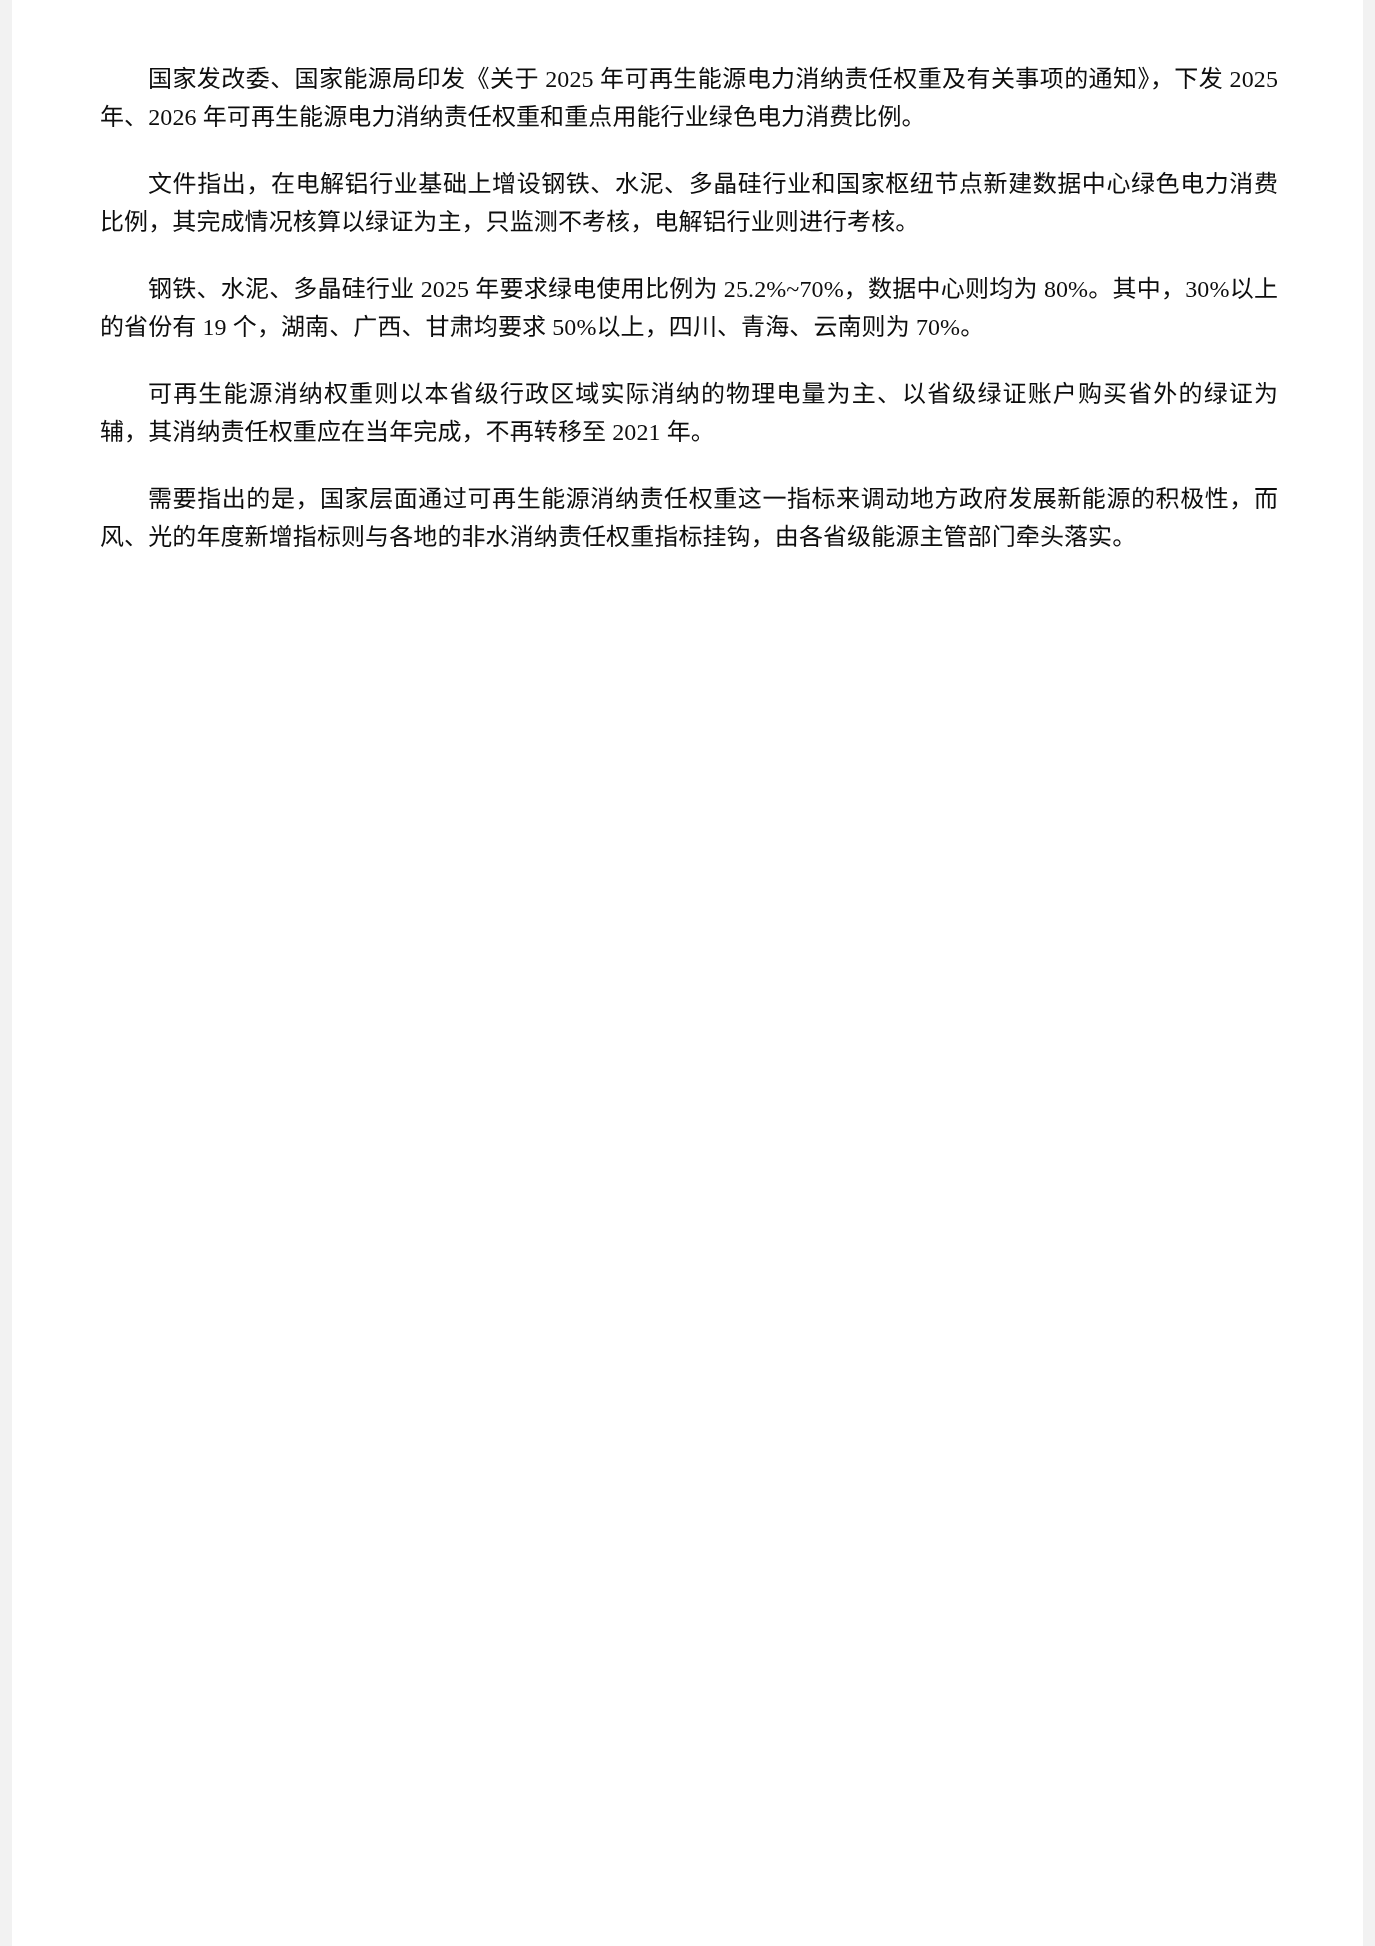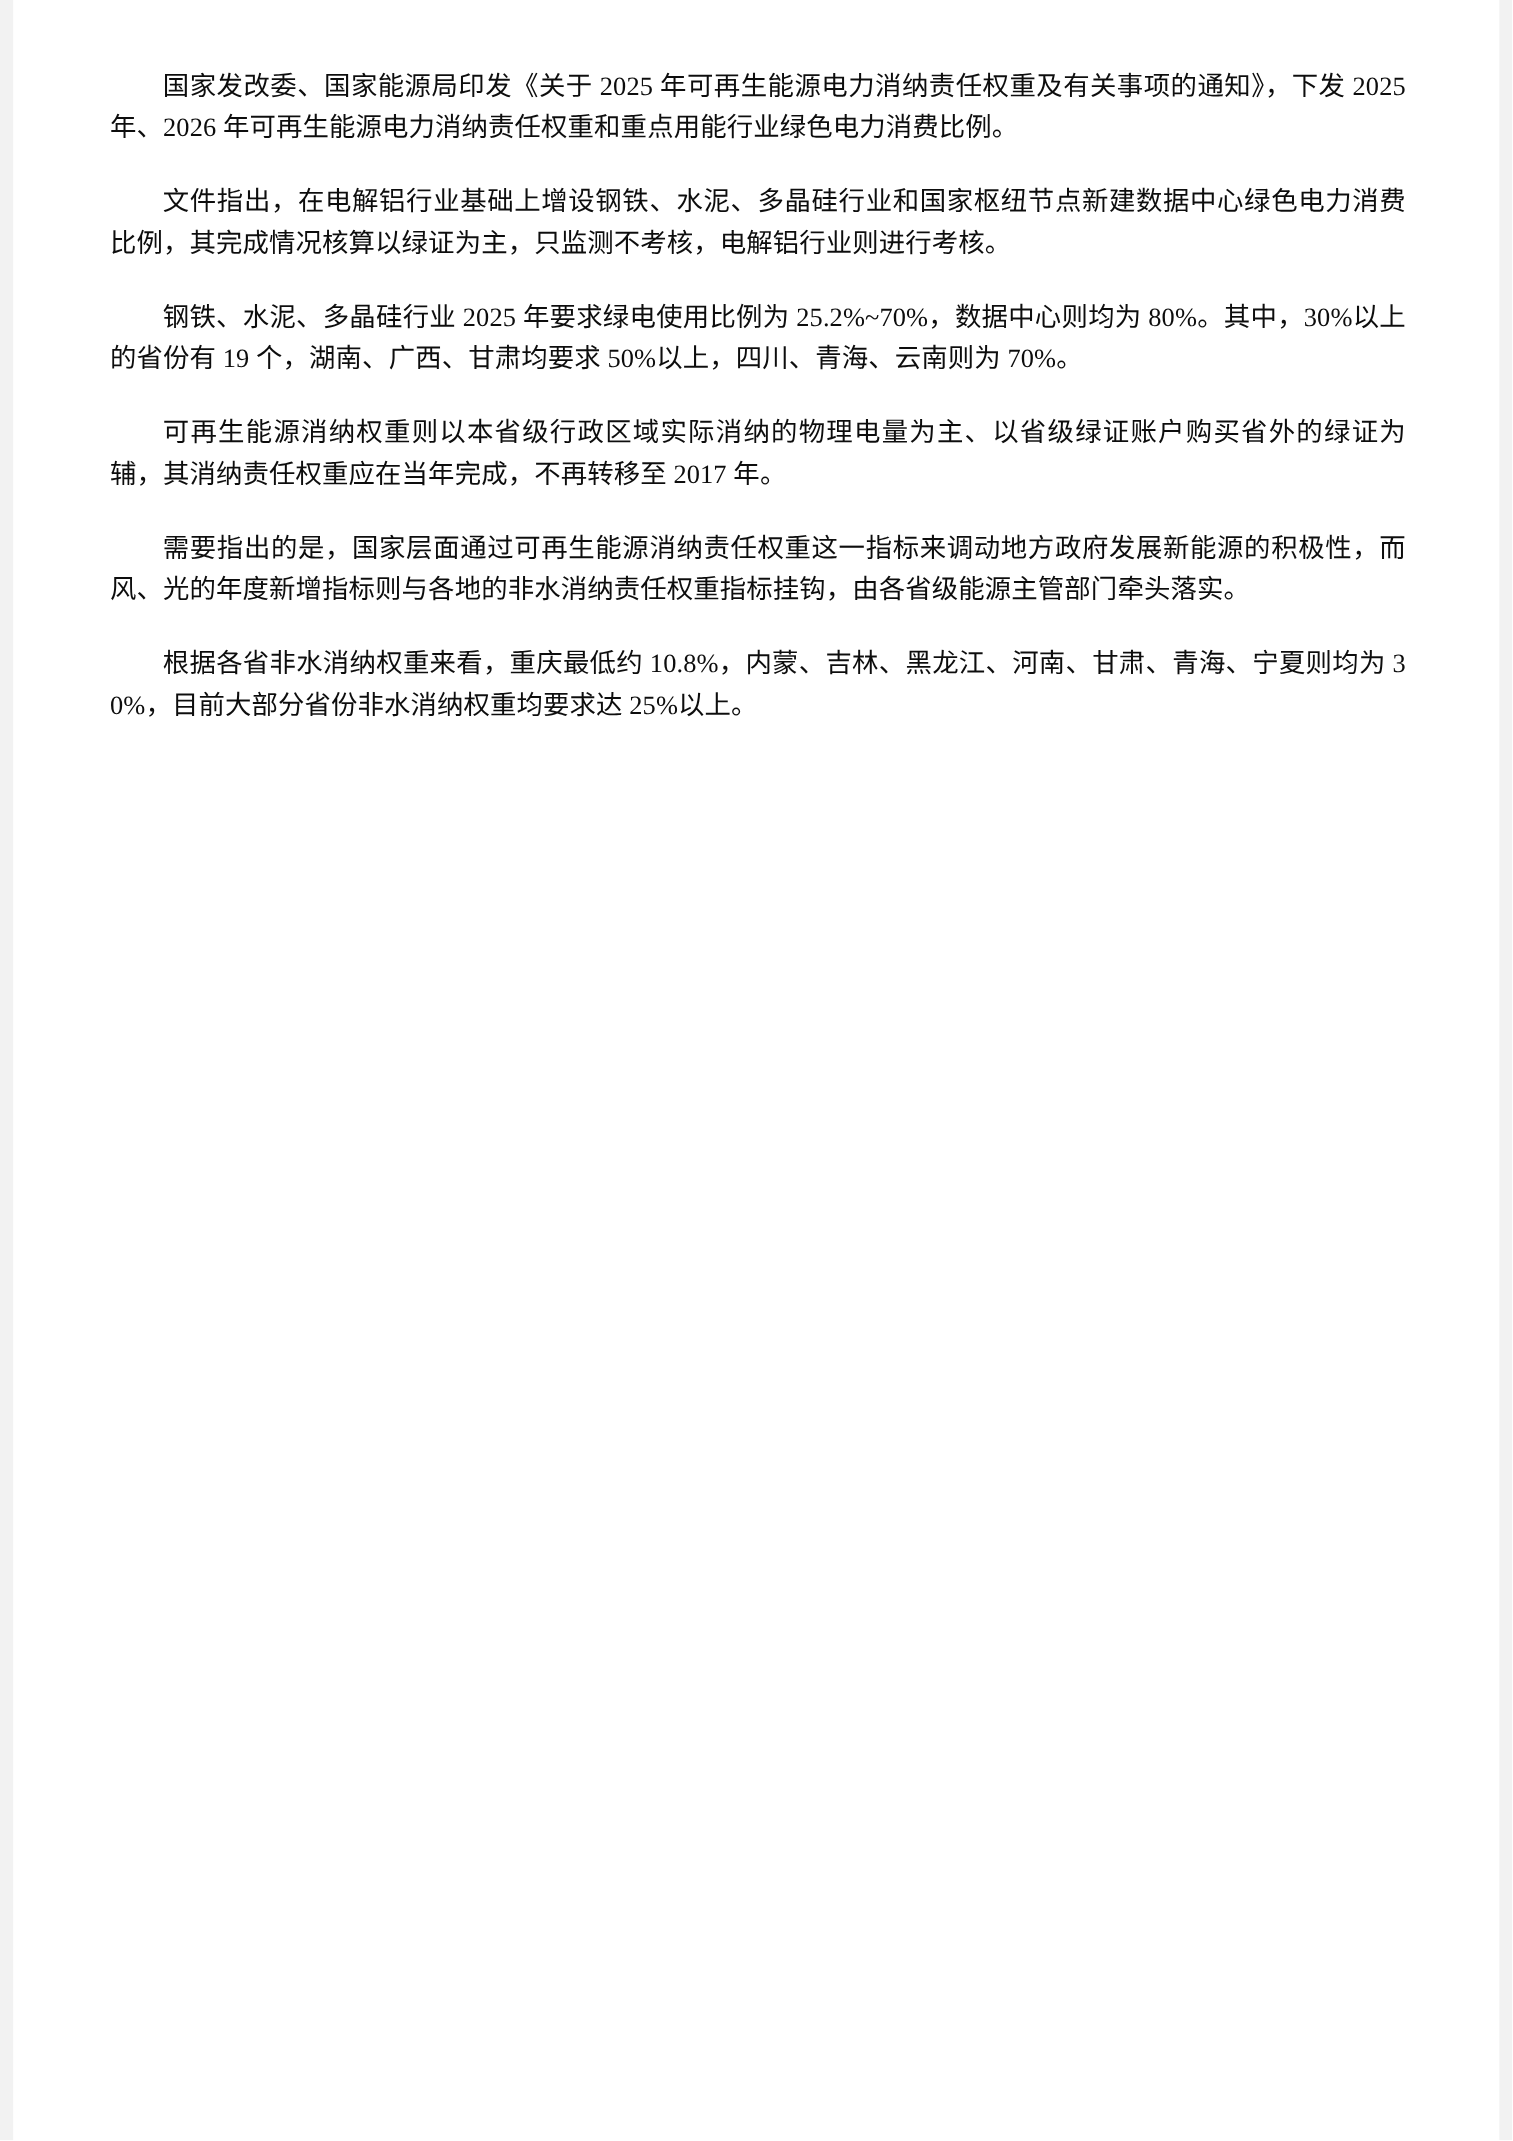--- a/index.html
+++ b/index.html
@@ -68,21 +68,20 @@
   <div class="gutter right"></div>
 
   <div id="content">
 
     <p class="para">国家发改委、国家能源局印发《关于 2025 年可再生能源电力消纳责任权重及有关事项的通知》，下发 2025 年、2026 年可再生能源电力消纳责任权重和重点用能行业绿色电力消费比例。</p>
 
     <p class="para">文件指出，在电解铝行业基础上增设钢铁、水泥、多晶硅行业和国家枢纽节点新建数据中心绿色电力消费比例，其完成情况核算以绿证为主，只监测不考核，电解铝行业则进行考核。</p>
 
     <p class="para">钢铁、水泥、多晶硅行业 2025 年要求绿电使用比例为 25.2%~70%，数据中心则均为 80%。其中，30%以上的省份有 19 个，湖南、广西、甘肃均要求 50%以上，四川、青海、云南则为 70%。</p>
 
-    <p class="para">可再生能源消纳权重则以本省级行政区域实际消纳的物理电量为主、以省级绿证账户购买省外的绿证为辅，其消纳责任权重应在当年完成，不再转移至 2017 年。</p>
+    <p class="para">可再生能源消纳权重则以本省级行政区域实际消纳的物理电量为主、以省级绿证账户购买省外的绿证为辅，其消纳责任权重应在当年完成，不再转移至 2021 年。</p>
 
     <p class="para">需要指出的是，国家层面通过可再生能源消纳责任权重这一指标来调动地方政府发展新能源的积极性，而风、光的年度新增指标则与各地的非水消纳责任权重指标挂钩，由各省级能源主管部门牵头落实。</p>
 
-    <p class="para">根据各省非水消纳权重来看，重庆最低约 10.8%，内蒙、吉林、黑龙江、河南、甘肃、青海、宁夏则均为 30%，目前大部分省份非水消纳权重均要求达 25%以上。</p>
 
 
   </div>
 </div>
 
 </body></html>

